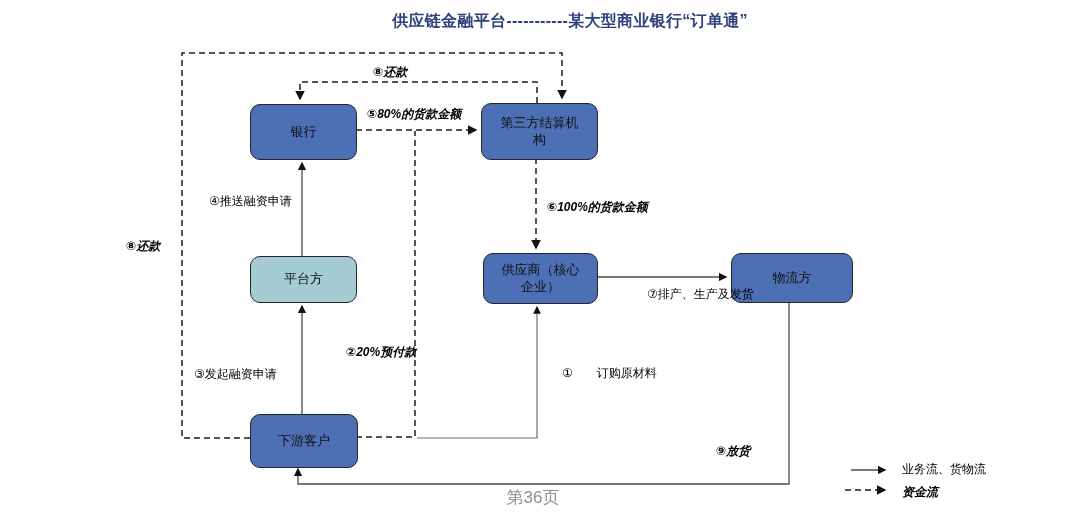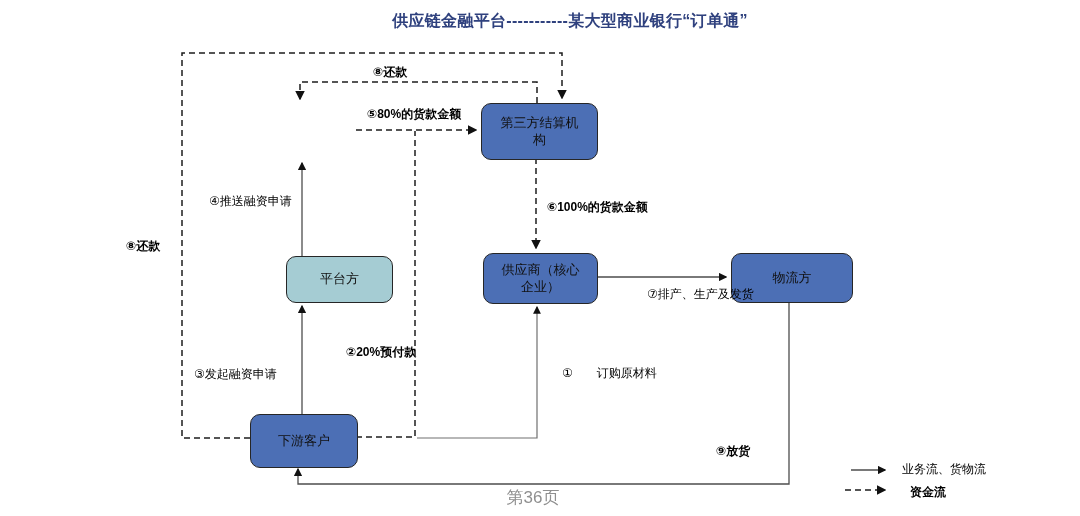--- a/index.html
+++ b/index.html
@@ -18,21 +18,21 @@
   .dash{stroke:#1c1c1c;fill:none;stroke-width:1.5px;stroke-dasharray:6 4;}
   .node{
     position:absolute;display:flex;align-items:center;justify-content:center;
     text-align:center;border:1.6px solid #262626;border-radius:10px;
     background:var(--node-fill);font-size:13px;color:#111;line-height:1.3;
   }
   .node.alt{background:var(--platform-fill);}
   .node .t{display:inline-block;}
   .wrap6 .t{max-width:84px;}
   .lab{position:absolute;font-size:12px;color:#000;white-space:nowrap;}
-  .b{font-weight:bold;}
+  .b{font-weight:bold;font-style:italic;}
   .footer{
     position:absolute;top:486px;left:0;width:1066px;text-align:center;
     font-size:17px;color:#8f8f8f;
   }
 </style>
 </head>
 <body>
 
 <div class="stage" style="--node-fill: #4c6fb5; --platform-fill: #a5ccd3; --title-color: #2f417e;">
 
@@ -53,26 +53,29 @@
     <path class="solid" d="M851 470 L885 470" marker-end="url(#arr)"></path>
 
     <path class="dash" d="M250 438 L182 438 L182 53 L562 53 L562 98" marker-end="url(#arr)"></path>
     <path class="dash" d="M537 103 L537 82 L300 82 L300 99" marker-end="url(#arr)"></path>
     <path class="dash" d="M356 130 L476 130" marker-end="url(#arr)"></path>
     <path class="dash" d="M356 437 L415 437 L415 131"></path>
     <path class="dash" d="M536 158 L536 248" marker-end="url(#arr)"></path>
     <path class="dash" d="M845 490 L885 490" marker-end="url(#arr)"></path>
   </svg>
 
+  <div class="node" style="left:250px;top:104px;width:105px;height:54px;">
+    <span class="t">银行</span>
+  </div>
 
   <div class="node wrap6" style="left:481px;top:103px;width:115px;height:55px;">
     <span class="t">第三方结算机构</span>
   </div>
 
-  <div class="node alt" style="left:250px;top:256px;width:105px;height:45px;margin-left:36px;">
+  <div class="node alt" style="left:250px;top:256px;width:105px;height:45px;">
     <span class="t">平台方</span>
   </div>
 
   <div class="node wrap6" style="left:483px;top:253px;width:113px;height:49px;">
     <span class="t">供应商（核心企业）</span>
   </div>
 
   <div class="node" style="left:731px;top:253px;width:120px;height:48px;border-radius:10px;">
     <span class="t">物流方</span>
   </div>
@@ -86,17 +89,17 @@
   <div class="lab b" style="left:367px;top:106px;">⑤80%的货款金额</div>
   <div class="lab" style="left:209px;top:193px;">④推送融资申请</div>
   <div class="lab b" style="left:547px;top:199px;">⑥100%的货款金额</div>
   <div class="lab" style="left:599px;top:286px;margin-left:48px;">⑦排产、生产及发货</div>
   <div class="lab" style="left:194px;top:366px;">③发起融资申请</div>
   <div class="lab b" style="left:346px;top:344px;">②20%预付款</div>
   <div class="lab" style="left:562px;top:365px;">①　　订购原材料</div>
   <div class="lab b" style="left:716px;top:443px;">⑨放货</div>
 
   <div class="lab" style="left:902px;top:461px;">业务流、货物流</div>
-  <div class="lab b" style="left:902px;top:484px;margin-left:8px;">资金流</div>
+  <div class="lab b" style="left:902px;top:484px;">资金流</div>
 
   <div class="footer">第36页</div>
 
 </div>
 
 </body></html>

